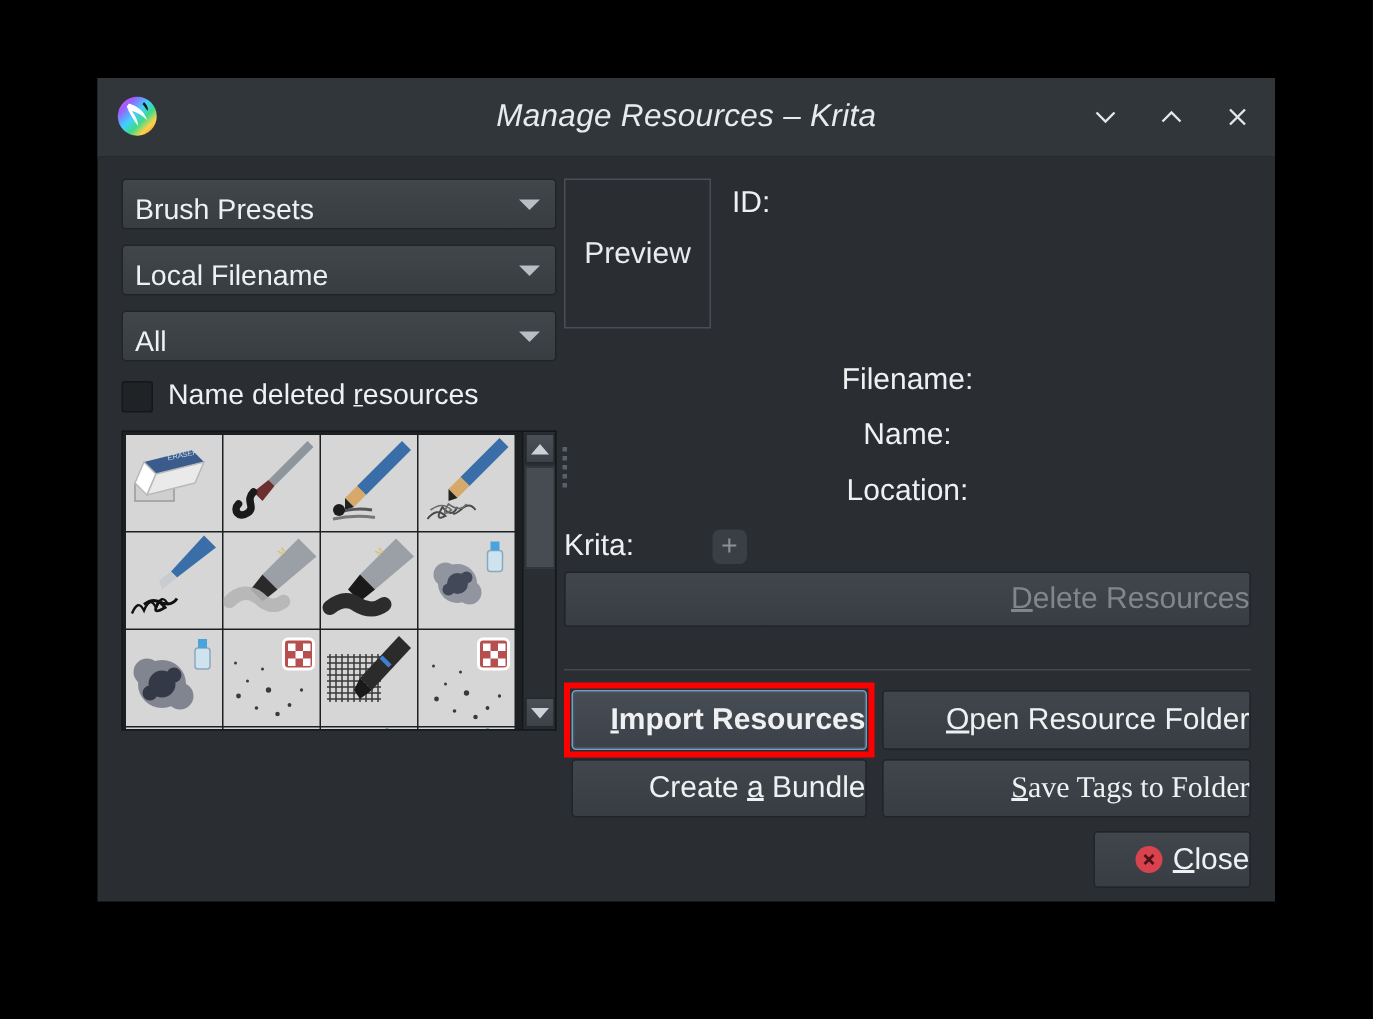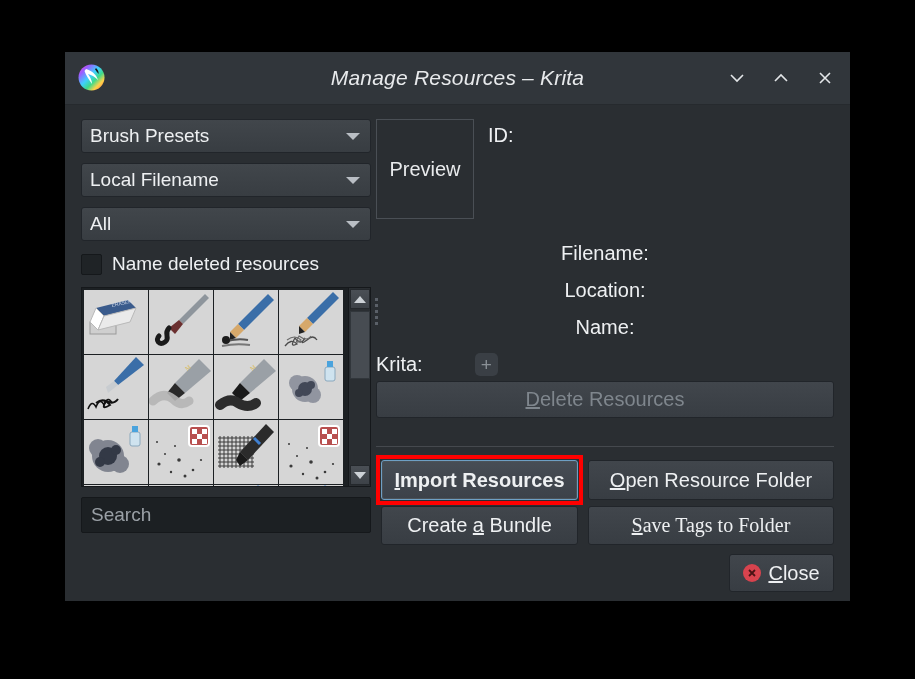--- a/index.html
+++ b/index.html
@@ -91,21 +91,21 @@
   }
 
   .combo {
     position: relative;
     height: 34px;
     margin-bottom: 10px;
     background: linear-gradient(#41464b, #383d42);
     border: 1px solid #21252a;
     border-radius: 3px;
     display: flex;
-    align-items: center;
+    align-items: flex-end;
     box-sizing: border-box;
   }
   .combo .label {
     color: #eef0f2;
     font-size: 19px;
     padding-left: 8px;
     white-space: nowrap;
     overflow: hidden;
   }
   .combo .arrow {
@@ -305,21 +305,21 @@
   }
 
   .btn {
     background: linear-gradient(#41464c, #383d43);
     border: 1px solid #21252a;
     border-radius: 3px;
     color: #eef0f2;
     font-size: 20px;
     display: flex;
     align-items: center;
-    justify-content: center;
+    justify-content: flex-end;
     box-sizing: border-box;
     white-space: nowrap;
   }
   .btn.disabled { color: #7f868d; }
 
   .delete-btn {
     position: absolute;
     left: 0;
     top: 262px;
     width: 458px;
@@ -668,23 +668,20 @@
             <div class="sb-btn sb-up">
               <span class="sb-tri-up"></span>
             </div>
             <div class="sb-thumb"></div>
             <div class="sb-btn sb-down">
               <span class="sb-tri-down"></span>
             </div>
           </div>
         </div>
 
-        <div class="search">
-          <span class="ph">Search</span>
-        </div>
       </div>
 
       <div class="splitter">
         <i></i>
         <i></i>
         <i></i>
         <i></i>
         <i></i>
       </div>
 
@@ -697,24 +694,24 @@
           <div class="id-line">
             <span>ID:</span>
           </div>
         </div>
 
         <div class="meta">
           <div class="meta-line">
             <span>Filename:</span>
           </div>
           <div class="meta-line">
-            <span>Location:</span>
+            <span>Name:</span>
           </div>
           <div class="meta-line">
-            <span>Name:</span>
+            <span>Location:</span>
           </div>
           <div class="meta-line tags-line">
             <span>Krita:</span>
             <span class="tag-add">
                 <span>+</span>
               </span>
           </div>
         </div>
 
         <div class="btn disabled delete-btn">

